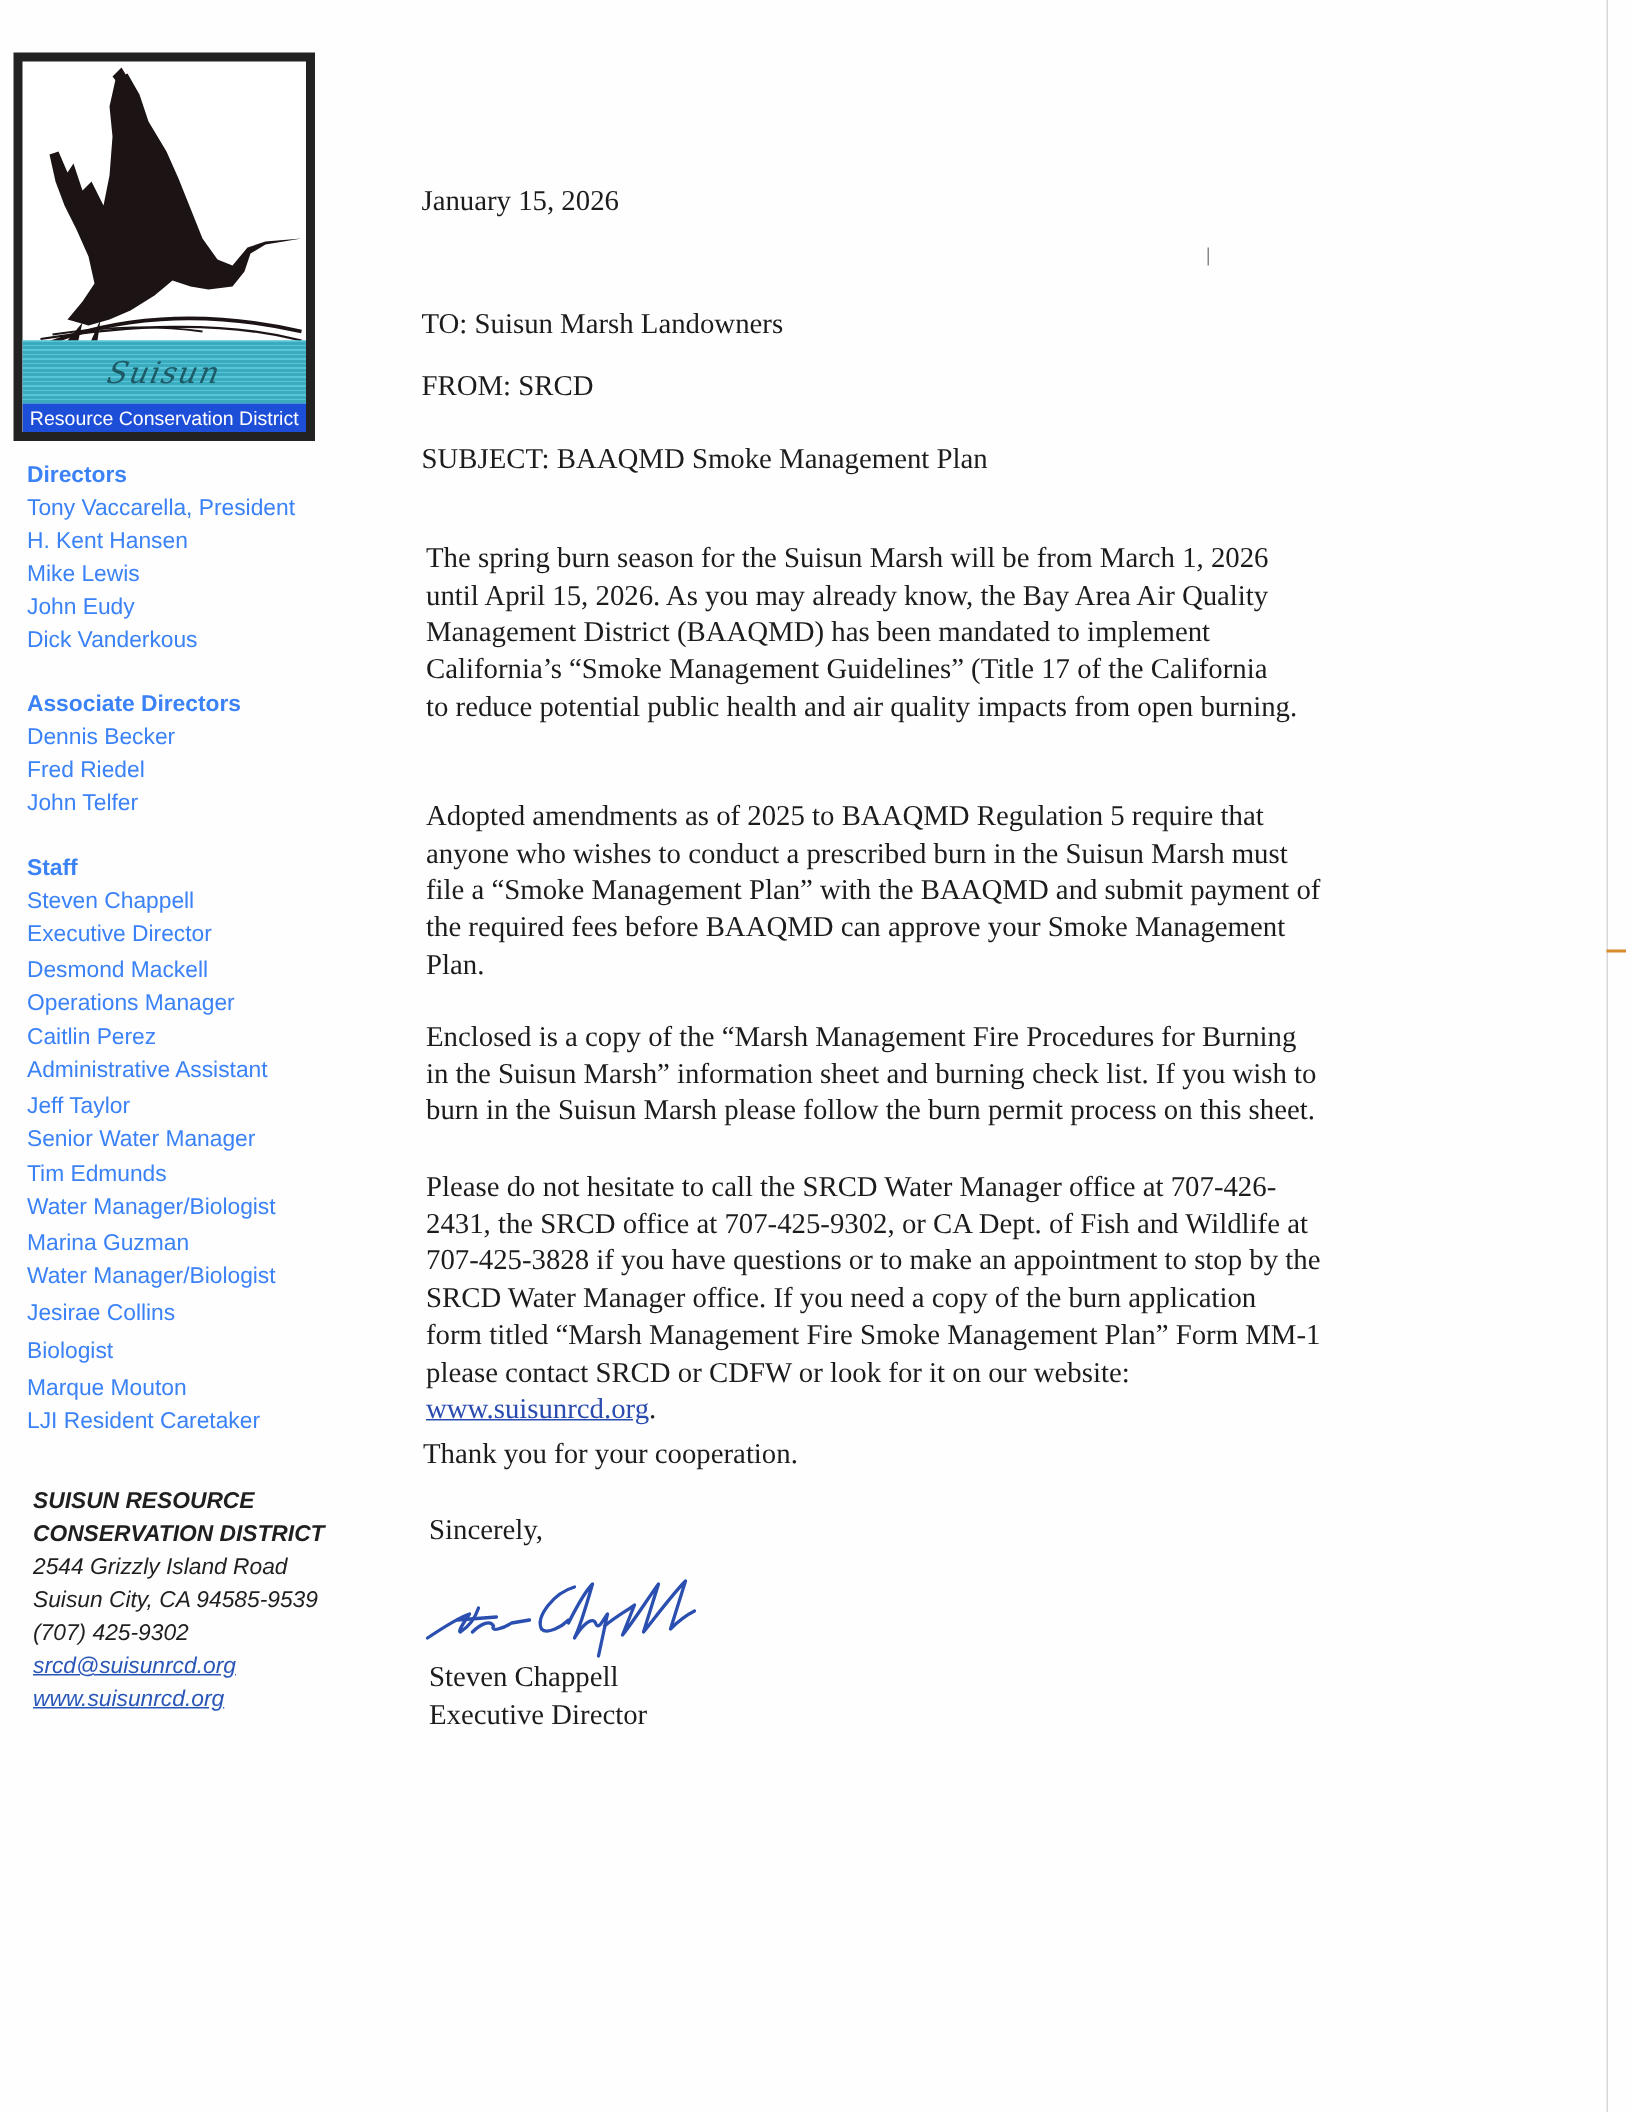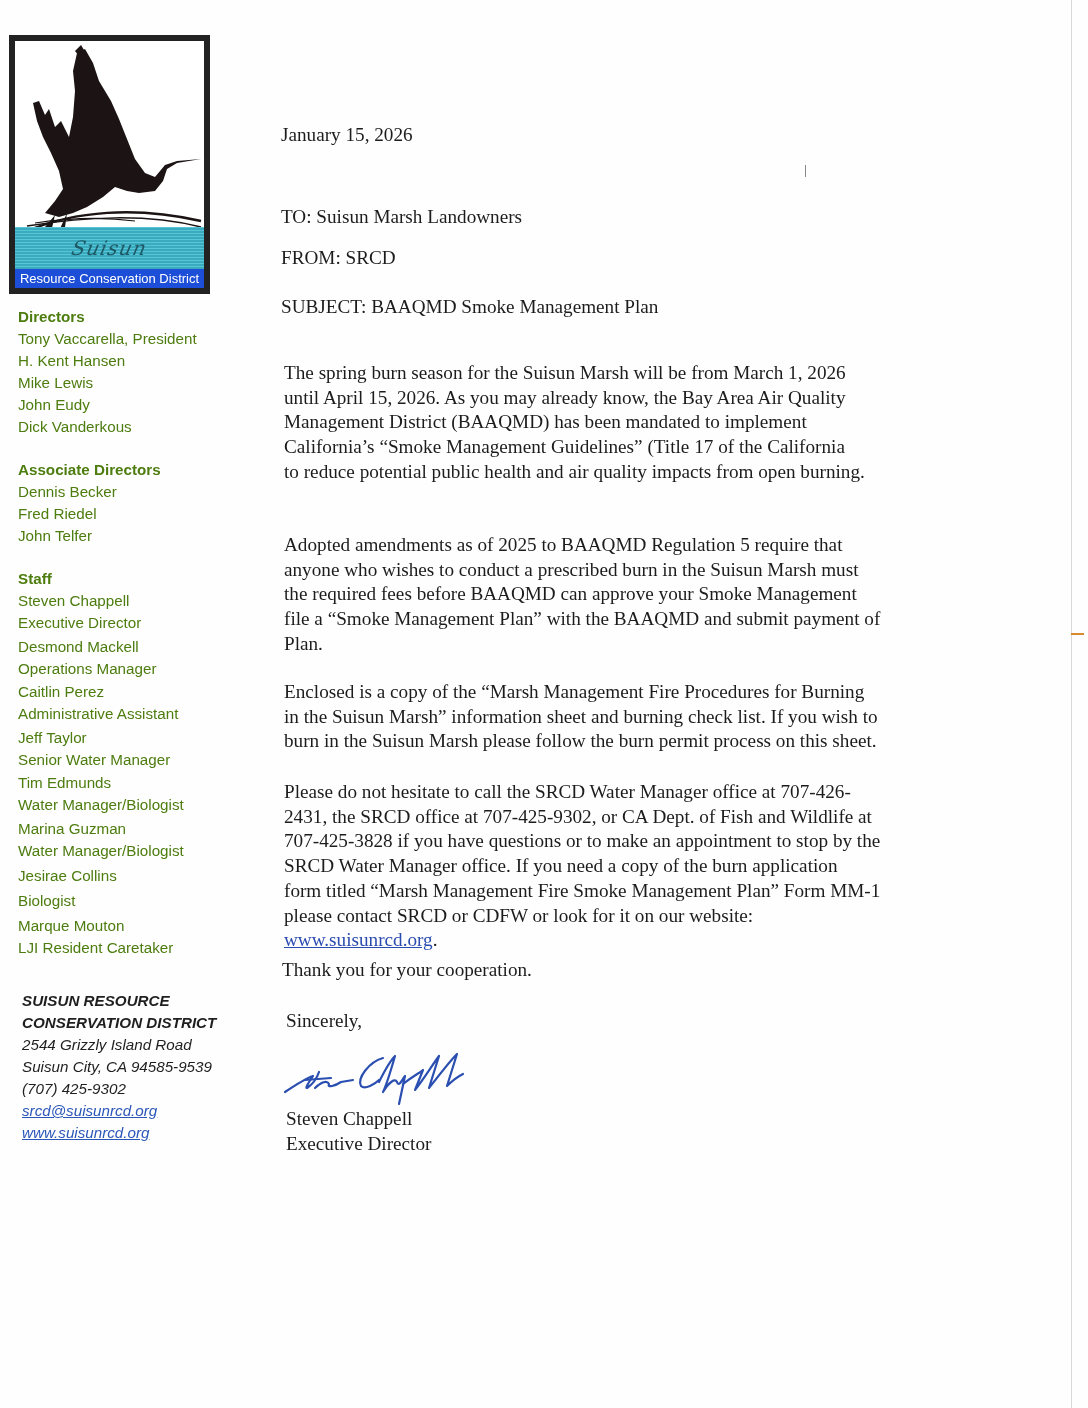--- a/index.html
+++ b/index.html
@@ -12,21 +12,21 @@
     .logo-inner svg { position: absolute; left: 0; top: 0; }
     .logo-band { position: absolute; left: 0; right: 0; top: 186px; height: 42px;
       background: repeating-linear-gradient(0deg, #3aaabf 0 2px, #58c6d6 2px 3px),
                   #48b8cb; }
     .logo-band-script { position: absolute; left: 0; right: 0; top: 186px; height: 42px; display: flex; align-items: center; justify-content: center;
       font-family: "DejaVu Serif", serif; font-style: italic; font-size: 20px; color: #1e5a66; letter-spacing: 1px; transform: skewX(-12deg); }
     .logo-caption { position: absolute; left: 0; right: 0; bottom: 0; height: 19px; background: #1d4ed8; color: #fff;
       font-family: "Liberation Sans", sans-serif; font-size: 13px; line-height: 19px; text-align: center; white-space: nowrap; }
 
     
-    .sidebar { position: absolute; left: 18px; top: 306px; width: 230px; font-family: "Liberation Sans", sans-serif; font-size: 15.2px; color: #4d7c0f; }
+    .sidebar { position: absolute; left: 18px; top: 306px; width: 230px; font-family: "Liberation Sans", sans-serif; font-size: 15.2px; color: #3b82f6; }
     .sb-head { font-weight: bold; line-height: 22px; }
     .sb-line { line-height: 22px; white-space: nowrap; }
     .sb-gap { height: 21px; }
     .staff-entry { margin-bottom: 1.5px; }
     .staff-entry .sb-line { line-height: 22px; }
     .org { position: absolute; left: 22px; top: 990px; width: 230px; font-family: "Liberation Sans", sans-serif; font-size: 15.2px; color: #1f1f1f; font-style: italic; }
     .org .sb-head { line-height: 22px; }
     .org a { color: #2a56b8; text-decoration: underline; }
 
     
@@ -145,22 +145,22 @@
       <span class="ln">The spring burn season for the Suisun Marsh will be from March 1, 2026</span>
       <span class="ln">until April 15, 2026.  As you may already know, the Bay Area Air Quality</span>
       <span class="ln">Management District (BAAQMD) has been mandated to implement</span>
       <span class="ln">California’s “Smoke Management Guidelines” (Title 17 of the California</span>
       <span class="ln">to reduce potential public health and air quality impacts from open burning.</span>
     </div>
 
     <div class="para p2">
       <span class="ln">Adopted amendments as of 2025 to BAAQMD Regulation 5 require that</span>
       <span class="ln">anyone who wishes to conduct a prescribed burn in the Suisun Marsh must</span>
+      <span class="ln">file a “Smoke Management Plan” with the BAAQMD and submit payment of</span>
       <span class="ln">the required fees before BAAQMD can approve your Smoke Management</span>
-      <span class="ln">file a “Smoke Management Plan” with the BAAQMD and submit payment of</span>
       <span class="ln">Plan.</span>
     </div>
 
     <div class="para p3">
       <span class="ln">Enclosed is a copy of the “Marsh Management Fire Procedures for Burning</span>
       <span class="ln">in the Suisun Marsh” information sheet and burning check list.  If you wish to</span>
       <span class="ln">burn in the Suisun Marsh please follow the burn permit process on this sheet.</span>
     </div>
 
     <div class="para p4">

